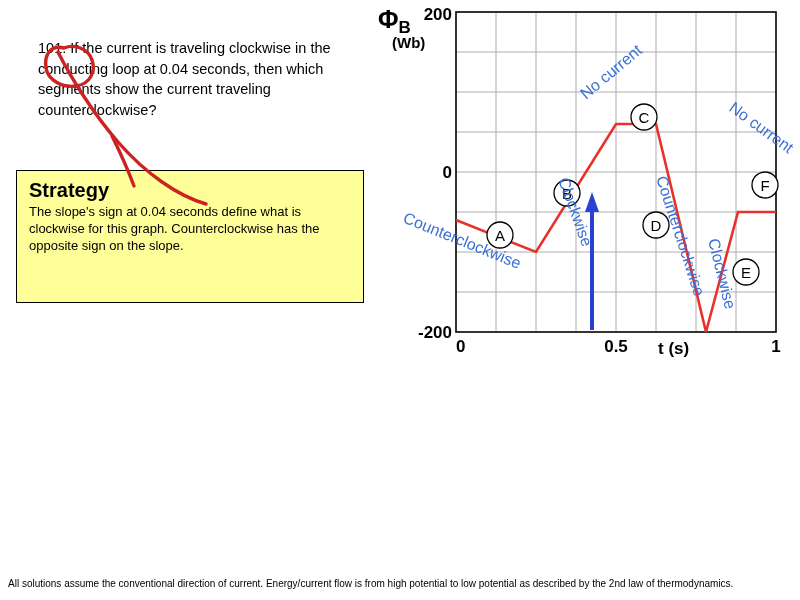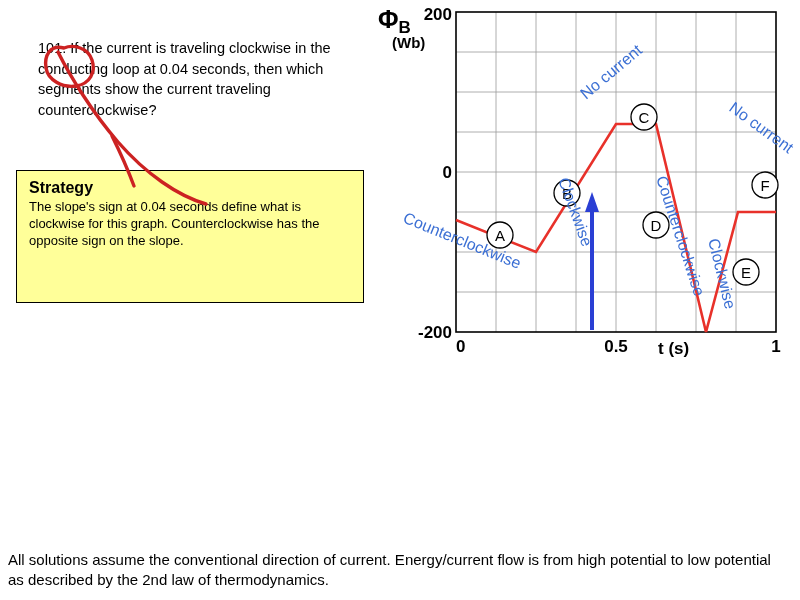--- a/index.html
+++ b/index.html
@@ -34,35 +34,35 @@
     top: 170px;
     width: 348px;
     height: 133px;
     background: #ffff99;
     border: 1px solid #000;
     box-sizing: border-box;
     padding: 8px 10px 8px 12px;
   }
   #strategy-title {
     font-weight: bold;
-    font-size: 16px;
+    font-size: 20px;
     margin-bottom: 2px;
   }
   #strategy-text {
     font-size: 13px;
     line-height: 1.30;
   }
 
   
   #footer {
     position: absolute;
     left: 8px;
     bottom: 10px;
     width: 780px;
-    font-size: 15px;
+    font-size: 10px;
     line-height: 1.35;
     color: #000;
   }
 
   
   #chart {
     position: absolute;
     left: 368px;
     top: 0px;
     width: 432px;

